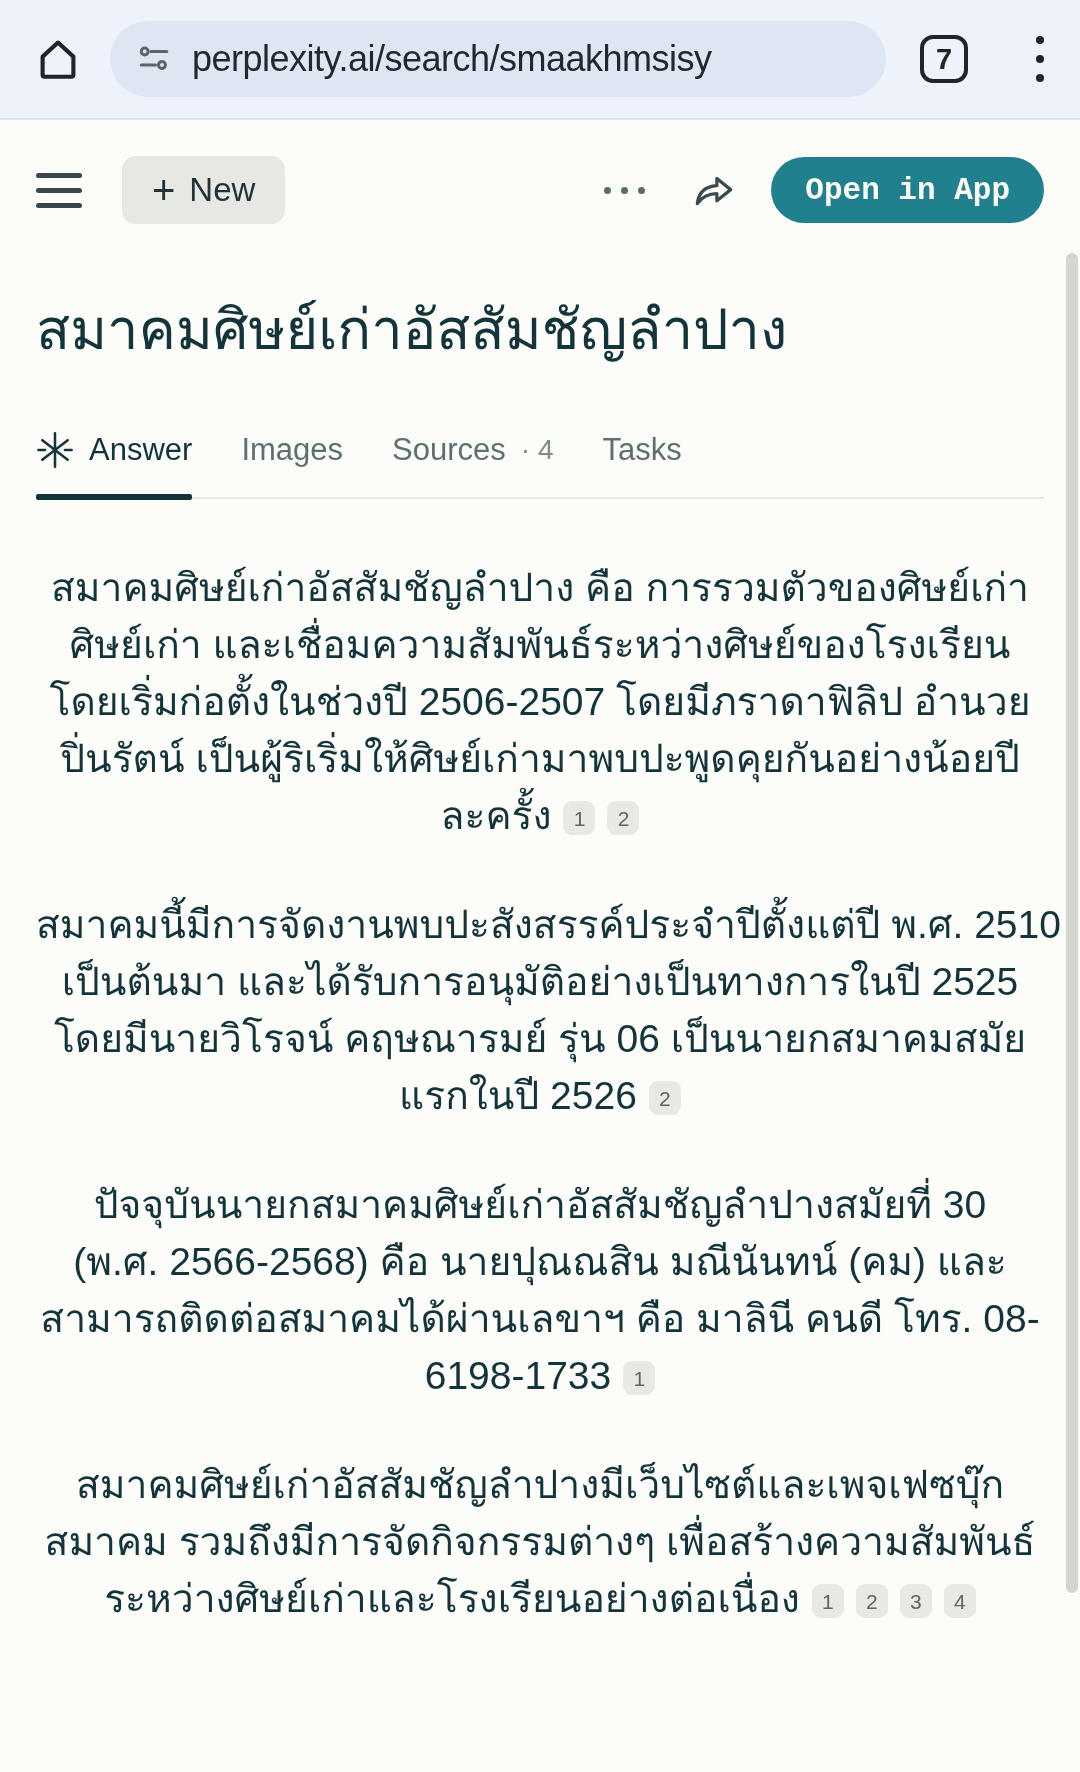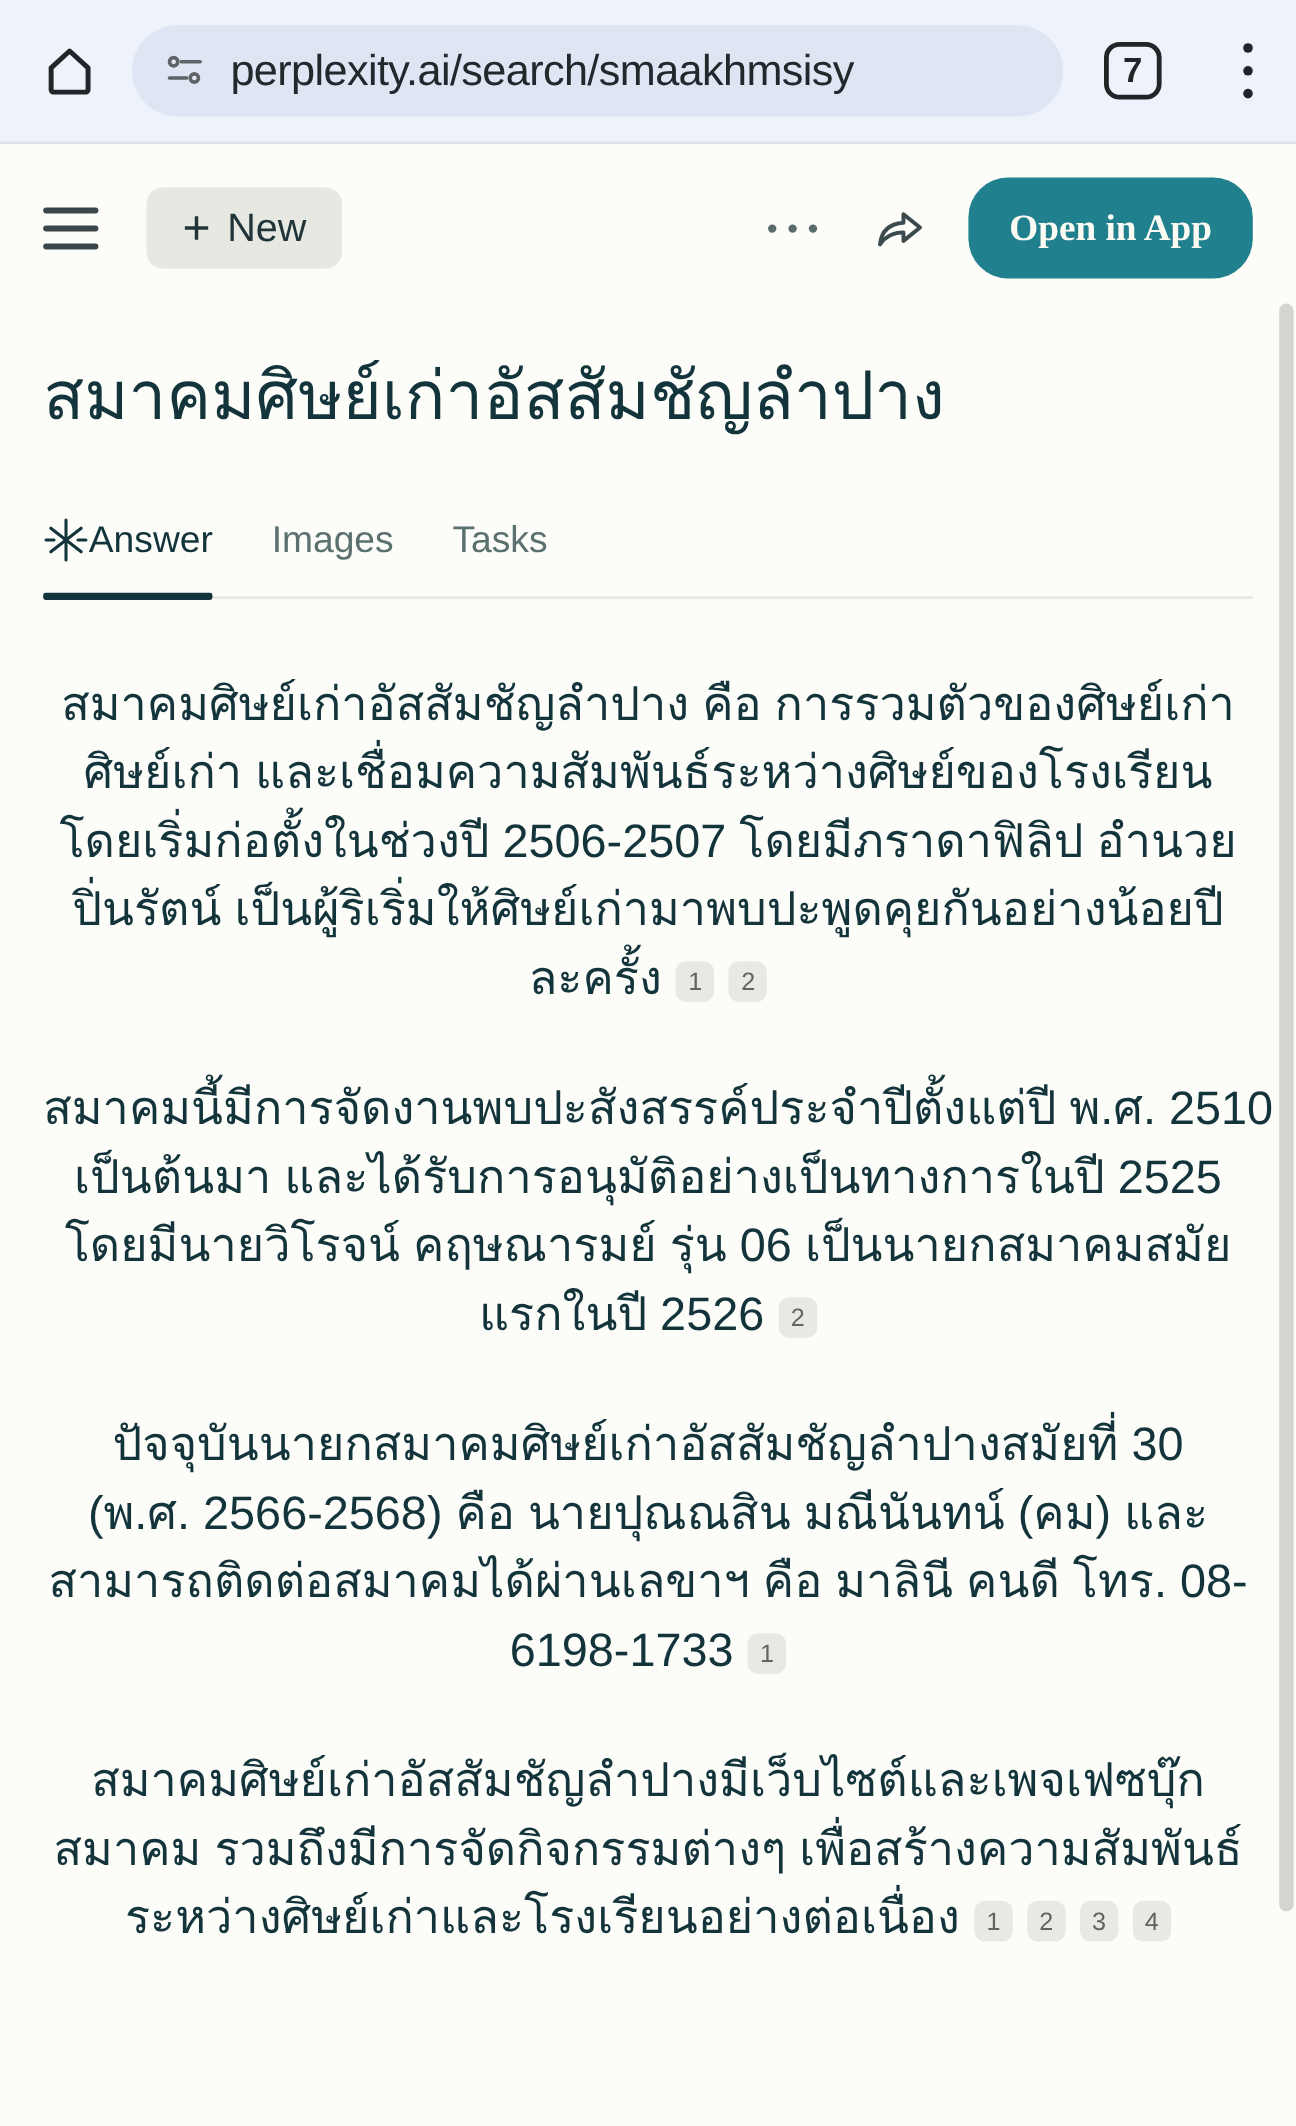--- a/index.html
+++ b/index.html
@@ -51,34 +51,34 @@
     background:#e8e8e2; border-radius:14px; border:none;
     display:flex; align-items:center; gap:14px;
     font-size:33px; color:#203439; font-family:inherit;
   }
   .new-plus{ font-size:40px; font-weight:300; line-height:1; }
   .spacer{ flex:1 1 auto; }
   .more-dots{ display:flex; gap:10px; margin-right:46px; }
   .more-dots i{ width:7px; height:7px; border-radius:50%; background:#5a6b6e; }
   .share-btn{ margin-right:34px; display:flex; }
   .open-app-btn{
-    height:84px; padding:0 34px; border:none; border-radius:33px;
+    height:66px; padding:0 34px; border:none; border-radius:33px;
     background:#20808d; color:#fbfbf4;
-    font-size:31px; font-weight:600; font-family:Liberation Serif, serif;
+    font-size:31px; font-weight:600; font-family:Liberation Mono, monospace;
     display:flex; align-items:center;
   }
 
   
   .page-title{ margin-top:70px; font-size:56px; font-weight:400; color:#13343b; line-height:1.3; }
   .tab-bar{
     margin-top:64px;
     display:flex; gap:49px;
     border-bottom:2px solid #e7e7e0;
   }
-  .tab{ position:relative; padding-bottom:28px; display:flex; align-items:center; cursor:pointer; }
+  .tab{ position:relative; padding-bottom:28px; display:flex; align-items:center; gap:15px; cursor:pointer; }
   .tab .tab-label{ font-size:31px; color:#5b716f; }
   .tab.active .tab-label{ color:#13343b; font-weight:500; }
   .tab.active::after{
     content:''; position:absolute; left:0; right:0; bottom:-3px; height:6px;
     background:#13343b; border-radius:2px;
   }
   .tab-count{ font-size:28px; color:#7c8d8a; }
 
   
   .answer-content{ margin-top:60px;text-align:center; }
@@ -168,20 +168,24 @@
           <path d="M20 5.8L4 18.2"></path>
           <path d="M1.5 12h4.2"></path>
           <path d="M18.3 12h4.2"></path>
         </svg>
         <span class="tab-label">Answer</span>
       </div>
       <div class="tab">
         <span class="tab-label">Images</span>
       </div>
       <div class="tab">
+        <span class="tab-label">Sources</span>
+        <span class="tab-count">· 4</span>
+      </div>
+      <div class="tab">
         <span class="tab-label">Tasks</span>
       </div>
     </div>
 
   <div class="answer-content">
       <p class="para">
         <span class="line">สมาคมศิษย์เก่าอัสสัมชัญลำปาง คือ การรวมตัวของศิษย์เก่า</span>
         <span class="line">ศิษย์เก่า และเชื่อมความสัมพันธ์ระหว่างศิษย์ของโรงเรียน</span>
         <span class="line">โดยเริ่มก่อตั้งในช่วงปี 2506-2507 โดยมีภราดาฟิลิป อำนวย</span>
         <span class="line">ปิ่นรัตน์ เป็นผู้ริเริ่มให้ศิษย์เก่ามาพบปะพูดคุยกันอย่างน้อยปี</span>

